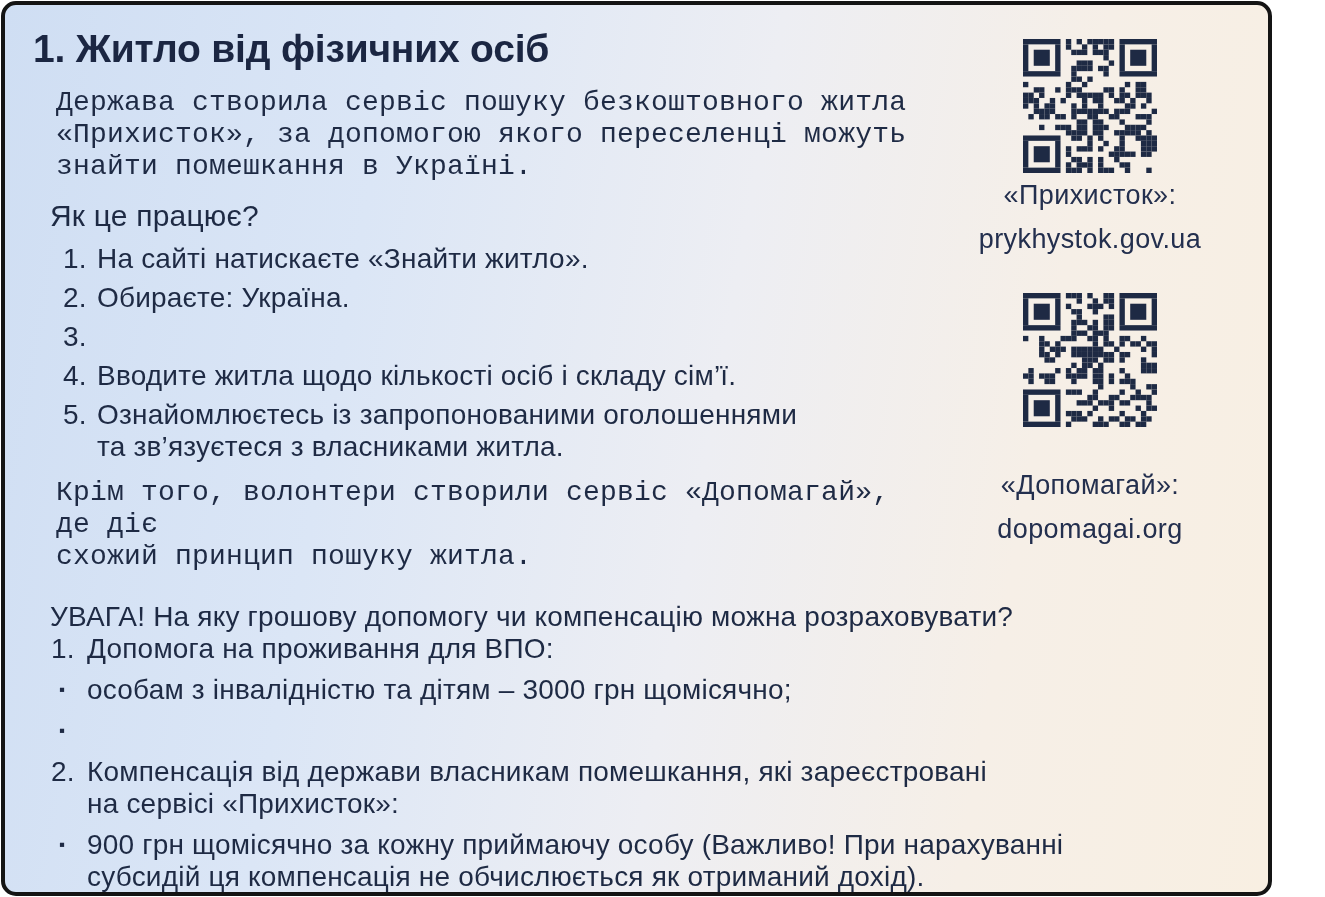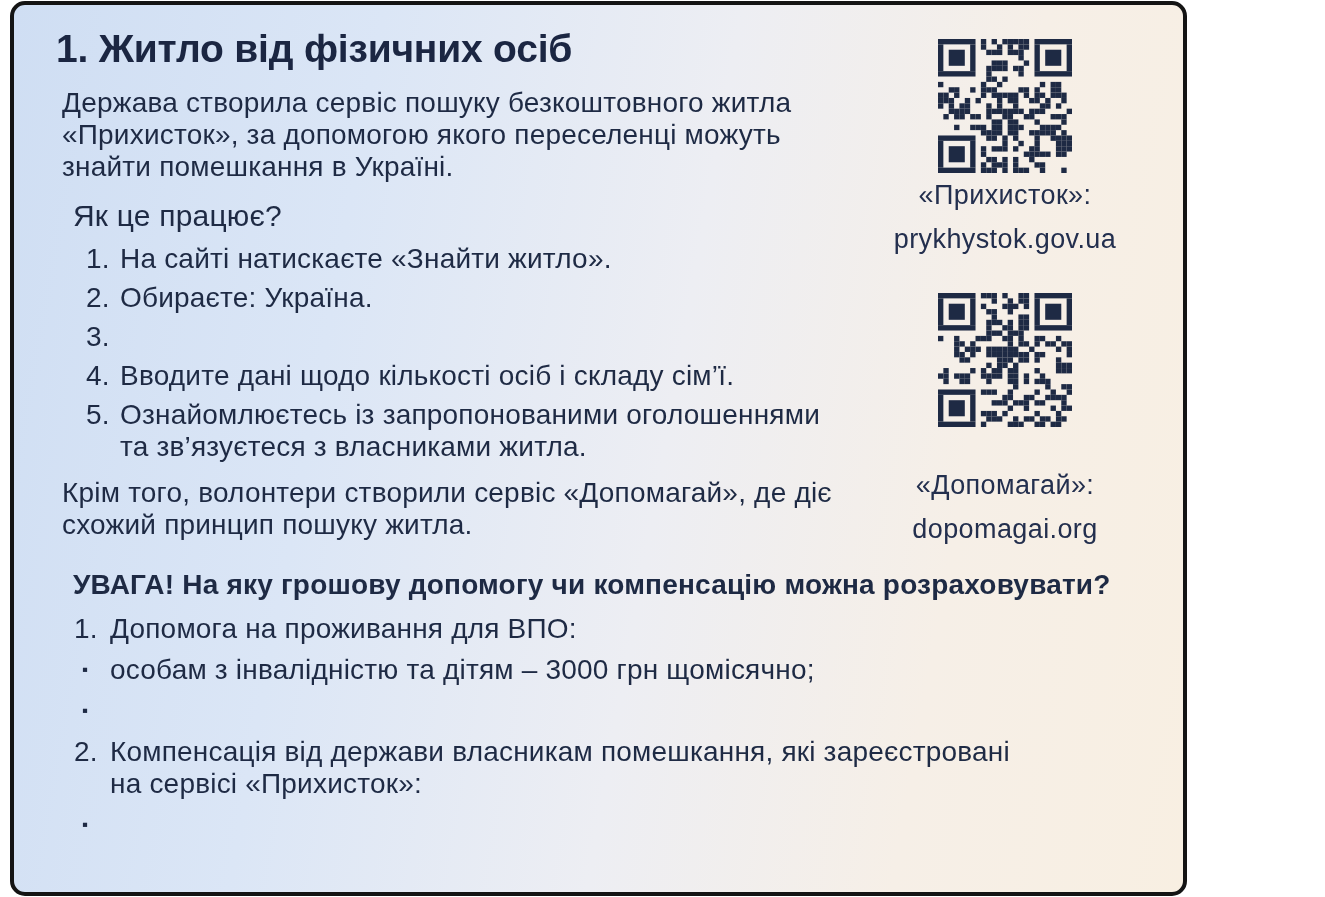--- a/index.html
+++ b/index.html
@@ -9,50 +9,50 @@
     --frame:#141414;
   }
   *{box-sizing:border-box;}
   html,body{margin:0;padding:0;}
   body{
     width:1325px;height:897px;background:#ffffff;
     font-family:"Liberation Sans","DejaVu Sans",sans-serif;
     color:var(--ink);
   }
   .frame{
-    position:absolute;left:10px;top:1px;width:1177px;height:895px;
+    position:absolute;left:1px;top:1px;width:1271px;height:895px;
     border:4px solid var(--frame);border-radius:15px;
     background:linear-gradient(100deg,var(--bg-left) 0%,#dbe6f6 28%,#edeef3 55%,#f6efe7 78%,var(--bg-right) 100%);
-    padding:22px 28px 12px 42px;overflow:hidden;
+    padding:22px 28px 12px 28px;overflow:hidden;
   }
   .top{display:flex;}
   .left-col{flex:1 1 auto;min-width:0;}
   .right-col{flex:0 0 300px;display:flex;flex-direction:column;align-items:center;padding-top:12px;}
   .title{
     font-size:39px;font-weight:800;letter-spacing:-0.2px;margin:0 0 16px 0;color:#1b2642;
   }
   .para{
     font-size:28px;line-height:32px;letter-spacing:0.2px;
-    margin:0 0 12px 6px;white-space:pre-line;
+    margin:0 0 12px 23px;white-space:pre-line;font-family:Liberation Mono, monospace;
   }
   .subhead{
     font-size:30px;font-weight:400;letter-spacing:0.2px;margin:16px 0 10px 17px;
   }
   .row{
     display:flex;align-items:flex-start;
     font-size:28px;line-height:32px;letter-spacing:0.2px;margin:0 0 7px 0;
   }
   .row .txt{white-space:pre-line;min-width:0;}
   .steps{margin:2px 0 10px 0;}
   .steps .row{margin-left:30px;}
   .steps .marker{flex:0 0 34px;}
   .extra{margin-top:14px;}
   .attention{margin-top:16px;}
   .attention-heading{
-    font-size:28px;font-weight:700;letter-spacing:0.2px;margin:10px 0 12px 17px;
+    font-size:28px;font-weight:400;letter-spacing:0.2px;margin:10px 0 0 17px;
   }
   .benefits .row{margin-bottom:9px;}
   .benefits .row.number{margin-left:18px;}
   .benefits .row.number .marker{flex:0 0 36px;}
   .benefits .row.bullet{margin-left:26px;}
   .benefits .row.bullet .marker{flex:0 0 28px;font-size:17px;line-height:32px;}
   .qr-block{display:flex;flex-direction:column;align-items:center;}
   .qr-block + .qr-block{margin-top:32px;gap:36px;}
   .qr-svg{width:134px;height:134px;display:block;}
   .qr-svg rect{fill:var(--ink);}
@@ -82,21 +82,21 @@
         </div>
         <div class="row">
           <span class="marker">2.</span>
           <span class="txt">Обираєте: Україна.</span>
         </div>
         <div class="row">
           <span class="marker">3.</span>
         </div>
         <div class="row">
           <span class="marker">4.</span>
-          <span class="txt">Вводите дані щодо кількості осіб і складу сім’ї.</span>
+          <span class="txt">Вводите житла щодо кількості осіб і складу сім’ї.</span>
         </div>
         <div class="row">
           <span class="marker">5.</span>
           <span class="txt">Ознайомлюєтесь із запропонованими оголошеннями
 та зв’язуєтеся з власниками житла.</span>
         </div>
       </div>
 
       <p class="para extra">Крім того, волонтери створили сервіс «Допомагай», де діє
 схожий принцип пошуку житла.</p>
@@ -562,16 +562,18 @@
       <div class="row bullet">
         <span class="marker">▪</span>
       </div>
       <div class="row number">
         <span class="marker">2.</span>
         <span class="txt">Компенсація від держави власникам помешкання, які зареєстровані
 на сервісі «Прихисток»:</span>
       </div>
       <div class="row bullet">
         <span class="marker">▪</span>
+        <span class="txt">900 грн щомісячно за кожну приймаючу особу (Важливо! При нарахуванні
+субсидій ця компенсація не обчислюється як отриманий дохід).</span>
       </div>
     </div>
   </div>
 </div>
 
 </body></html>

